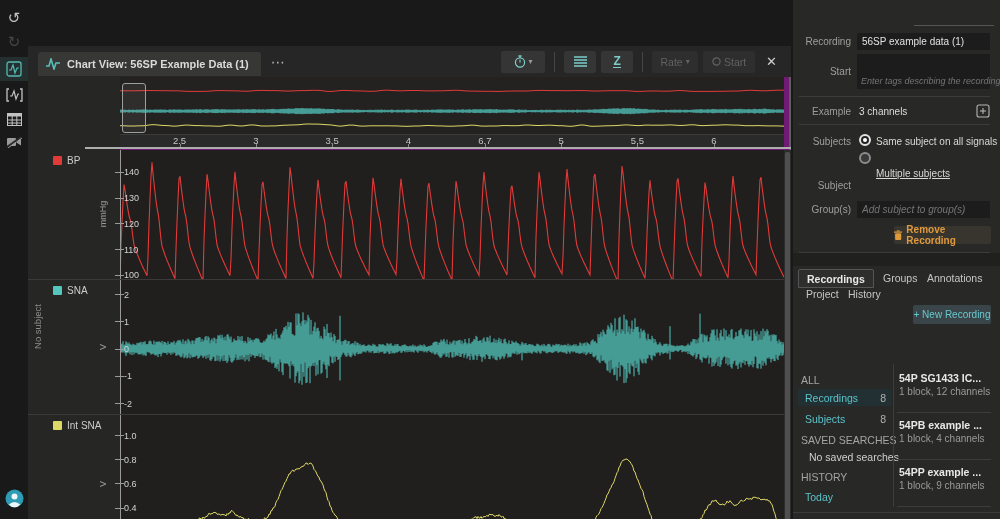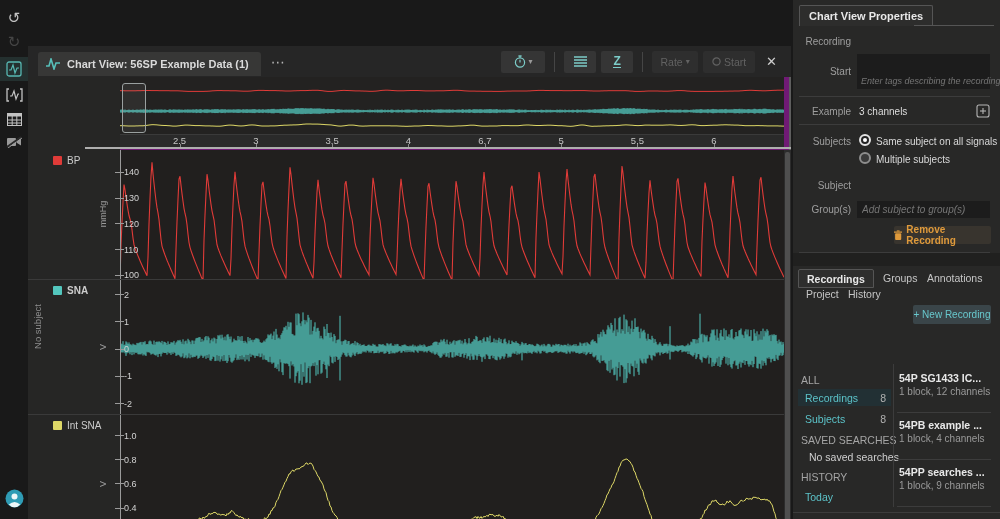--- a/index.html
+++ b/index.html
@@ -214,21 +214,21 @@
       </svg>
 
     <div class="vaxis" style="top:104px; height:130px;"></div>
     <div class="vaxis" style="top:234px; height:135px;"></div>
     <div class="vaxis" style="top:369px; height:140px;"></div>
 
     <div class="chip" style="top:109px;">
       <span class="sw" style="background: rgb(224, 59, 56);"></span>
       <span>BP</span>
     </div>
-    <div class="chip" style="top:239px;font-weight:bold;">
+    <div class="chip" style="top:239px;">
       <span class="sw" style="background: rgb(83, 198, 189);"></span>
       <span>SNA</span>
     </div>
     <div class="chip" style="top:374px;">
       <span class="sw" style="background: rgb(222, 216, 103);"></span>
       <span>Int SNA</span>
     </div>
 
     <div class="unit" style="left:53px; top:163px;">mmHg</div>
     <div class="unit" style="left:53px; top:296px;">V</div>
@@ -291,24 +291,24 @@
       <div class="y-dash" style="top: 437.485px;"></div>
       <div class="y-lab" style="top: 432.985px;">0.6</div>
       <div class="y-dash" style="top: 461.727px;"></div>
       <div class="y-lab" style="top: 457.227px;">0.4</div>
       <div class="y-dash" style="top: 485.97px;"></div>
       <div class="y-lab" style="top: 481.47px;">0.2</div>
     </div>
 
   <div id="right">
 
-    <div class="rp-tab">Chart View Properties</div>
     <div class="rp-hline" style="left:121px; top:25px; width:80px;"></div>
 
     <div class="rp-label" style="top:36px;">Recording</div>
+    <input class="rp-input" style="top: 33px;" value="56SP example data (1)">
 
     <div class="rp-label" style="top:66px;">Start</div>
     <div id="tagsbox">
       <span class="ph">Enter tags describing the recording</span>
     </div>
 
     <div class="divider" style="top:96px;"></div>
 
     <div class="rp-label" style="top:106px;">Example</div>
     <div style="position:absolute; left:66px; top:106px; color:#dcdcdc; font-size:10px;">3 channels</div>
@@ -319,21 +319,21 @@
         <line x1="4" y1="7" x2="10" y2="7" stroke="#b5b5b5" stroke-width="1.1"></line>
       </svg>
     </div>
 
     <div class="divider" style="top:124px;"></div>
 
     <div class="rp-label" style="top:136px;">Subjects</div>
     <div class="radio sel" style="left:66px; top:134px;"></div>
     <div class="rtext" style="left:83px; top:136px;">Same subject on all signals</div>
     <div class="radio unsel" style="left:66px; top:152px;"></div>
-    <div class="rtext" style="left:83px; top:154px;">Multiple subjects</div>
+    <div class="rtext" style="left:83px; top:168px;text-decoration:underline;">Multiple subjects</div>
 
     <div class="rp-label" style="top:180px;">Subject</div>
 
     <div class="rp-label" style="top:204px;">Group(s)</div>
     <input class="rp-input" style="top: 201px;" placeholder="Add subject to group(s)">
 
     <div id="removebtn">
       <svg width="9" height="11" viewBox="0 0 9 11">
         <rect x="1.2" y="3" width="6.6" height="7.4" rx="1" fill="#df9a3b"></rect>
         <rect x="0" y="1.2" width="9" height="1.3" fill="#df9a3b"></rect>
@@ -373,19 +373,19 @@
       <div class="rn">54P SG1433 IC...</div>
       <div class="rm">1 block, 12 channels</div>
     </div>
     <div class="card-div" style="top:412px;"></div>
     <div class="rec-card" style="top:419px;">
       <div class="rn">54PB example ...</div>
       <div class="rm">1 block, 4 channels</div>
     </div>
     <div class="card-div" style="top:459px;"></div>
     <div class="rec-card" style="top:466px;">
-      <div class="rn">54PP searches ...</div>
+      <div class="rn">54PP example ...</div>
       <div class="rm">1 block, 9 channels</div>
     </div>
     <div class="card-div" style="top:506px;"></div>
     <div id="rp-bottom"></div>
   </div>
 </div>
 
 </body></html>

